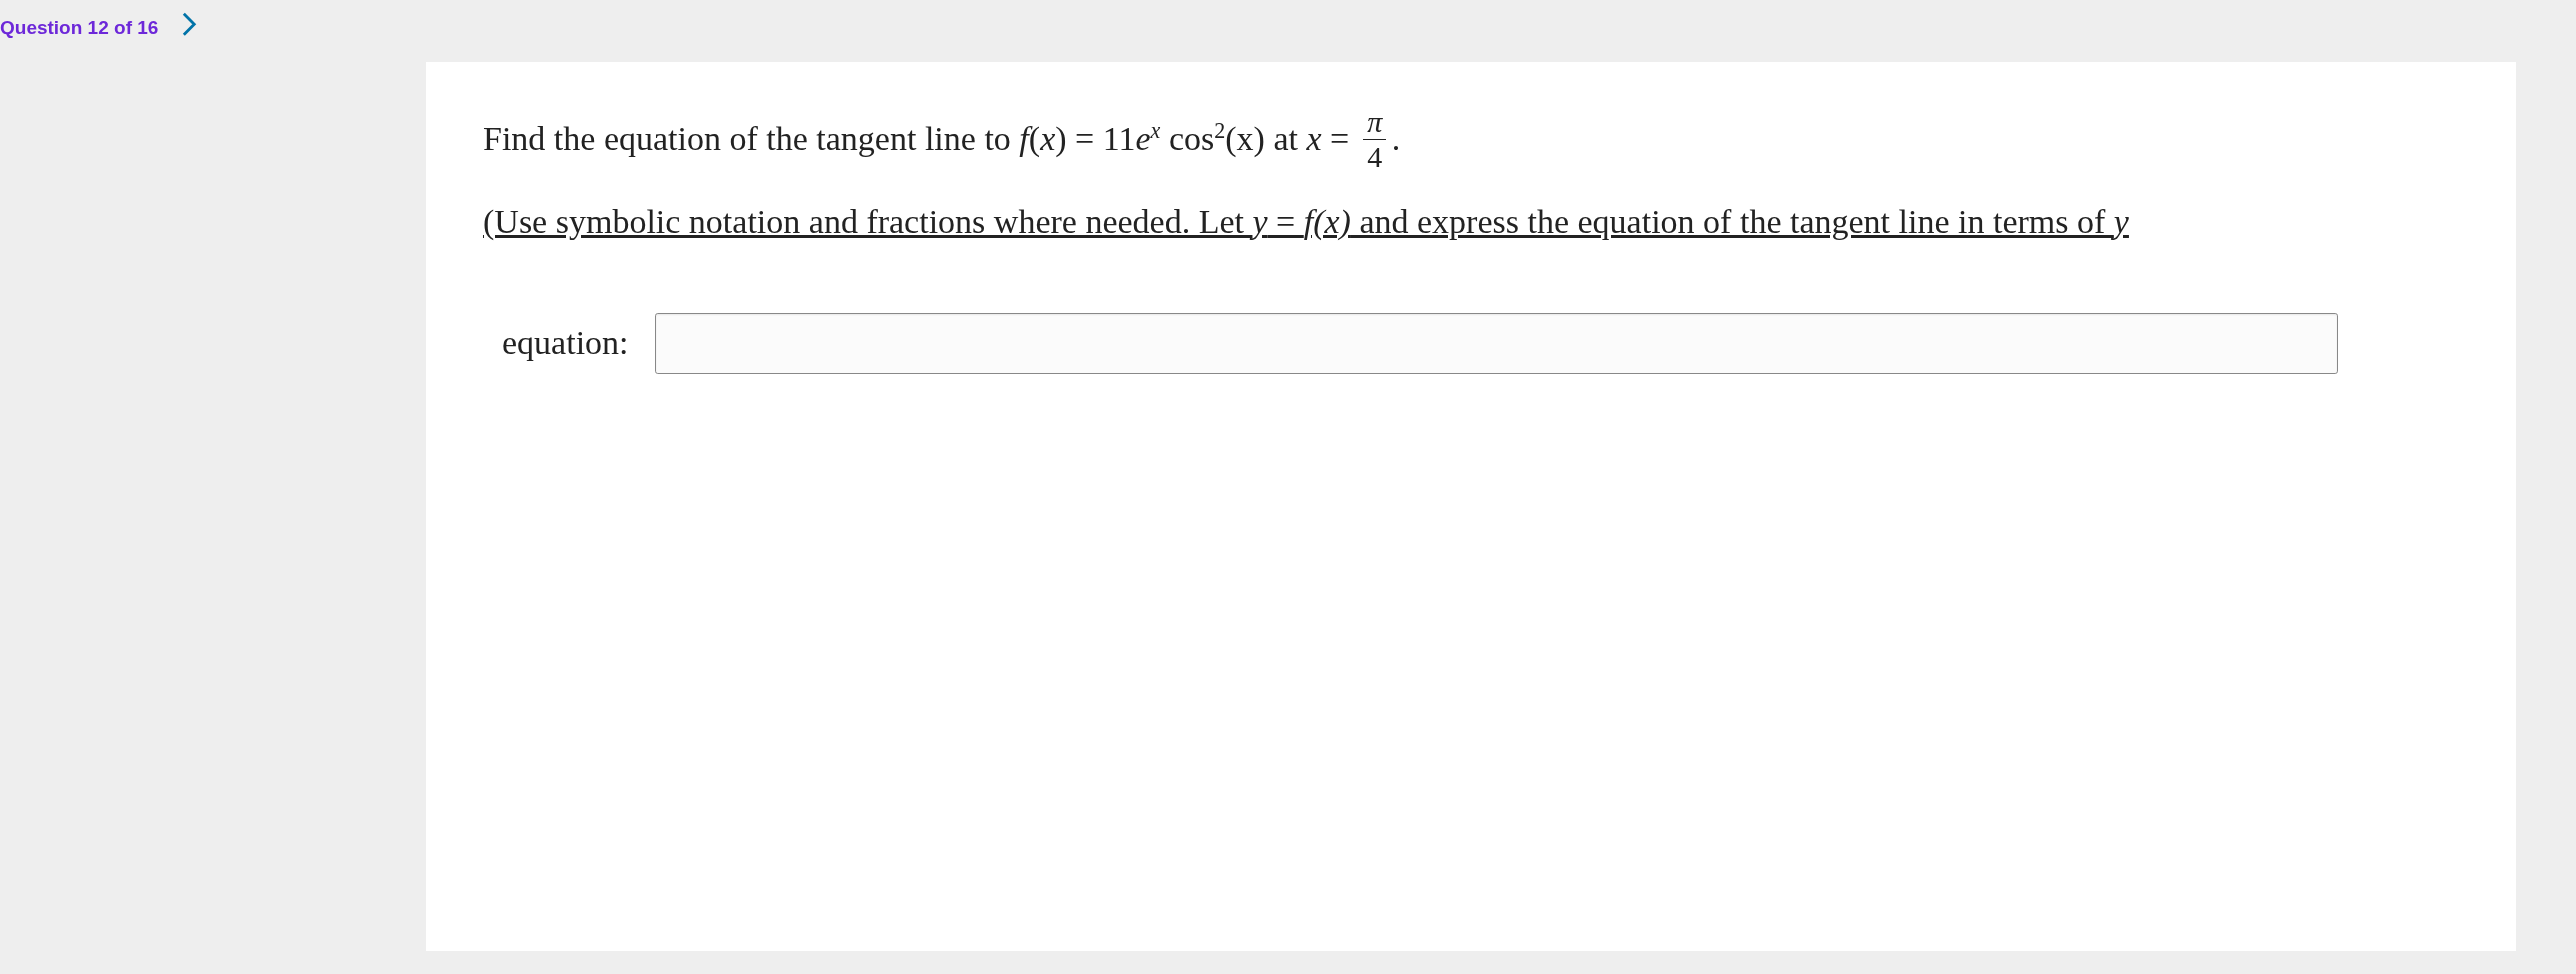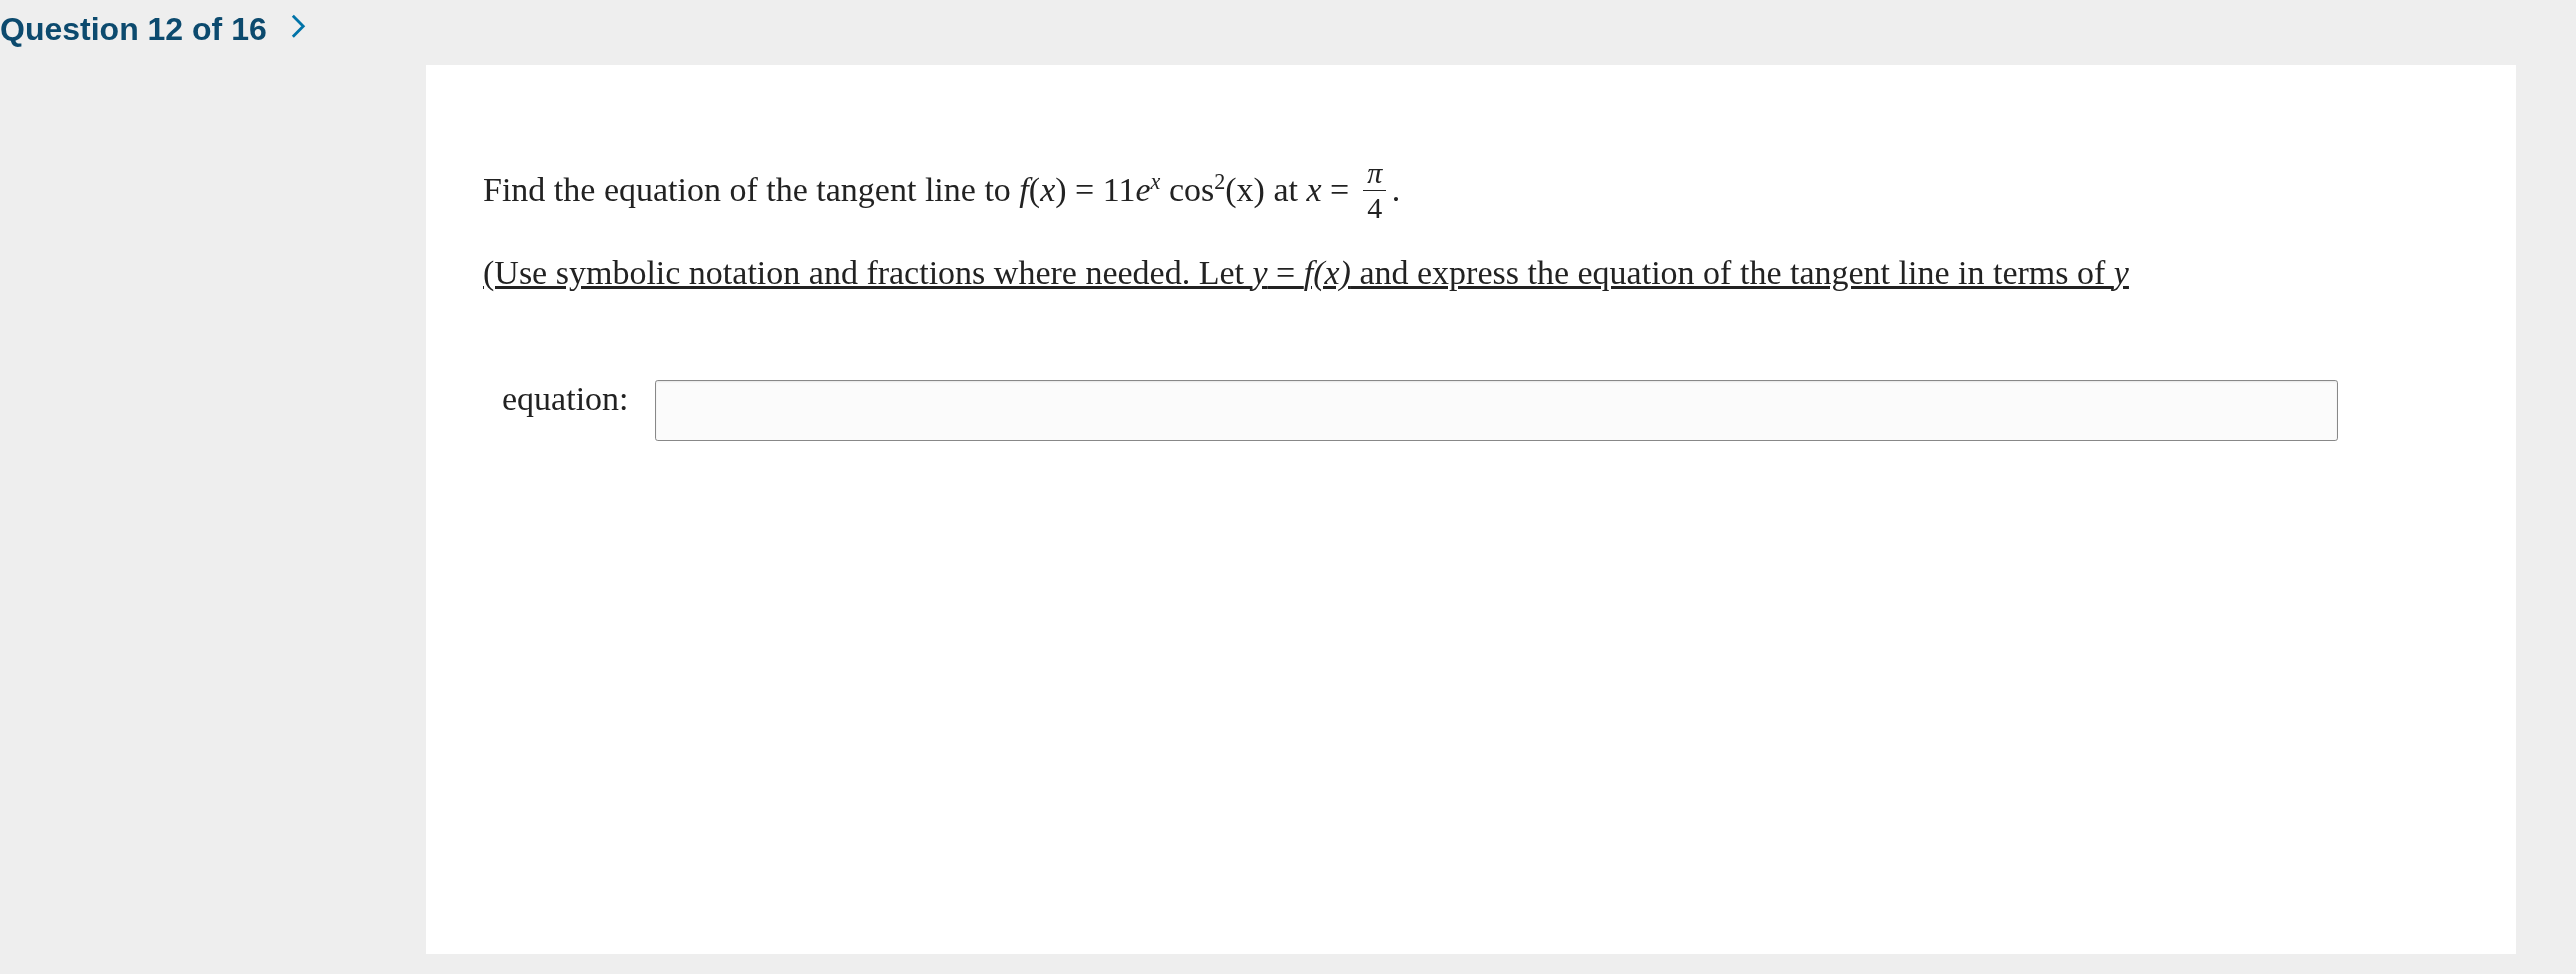--- a/index.html
+++ b/index.html
@@ -13,23 +13,23 @@
       width: 2576px;
       height: 974px;
       overflow: hidden;
     }
     .header {
       padding: 11.3px 0 17px 0;
       display: flex;
       align-items: center;
     }
     .question-label {
-      color: #0c4a6e;
+      color: #6d28d9;
       font-weight: 600;
-      font-size: 32px;
+      font-size: 19px;
       font-family: -apple-system, BlinkMacSystemFont, 'Segoe UI', sans-serif;
     }
     .nav-chevron {
       color: #0073a8;
       font-size: 28px;
       margin-left: 23px;
       cursor: pointer;
       font-weight: 500;
     }
     .content-card {
@@ -44,21 +44,20 @@
       font-family: Georgia, 'Times New Roman', serif;
       font-size: 34px;
       color: #222;
       line-height: 1.6;
     }
     .problem-line1 {
       display: flex;
       align-items: center;
       flex-wrap: wrap;
       margin-bottom: 23px;
-      margin-top: 48px;
     }
     .problem-line2 {
       margin-bottom: 9.5px;
       text-decoration: underline;
     }
     .math-i { font-style: italic; }
     .sup { 
       font-size: 0.65em; 
       vertical-align: super;
       font-style: italic;
@@ -76,22 +75,22 @@
       padding: 0 3.8px 1.9px 3.8px;
       line-height: 1;
       font-style: italic;
     }
     .frac-den {
       padding: 1.9px 3.8px 0 3.8px;
       line-height: 1;
     }
     .answer-row {
       display: flex;
-      align-items: flex-start;
-      margin-top: 80px;
+      align-items: center;
+      margin-top: 64px;
       margin-left: 19px;
     }
     .answer-label {
       font-family: Georgia, 'Times New Roman', serif;
       font-size: 34px;
       color: #222;
       margin-right: 26.5px;
     }
     .answer-input {
       flex: 1;

